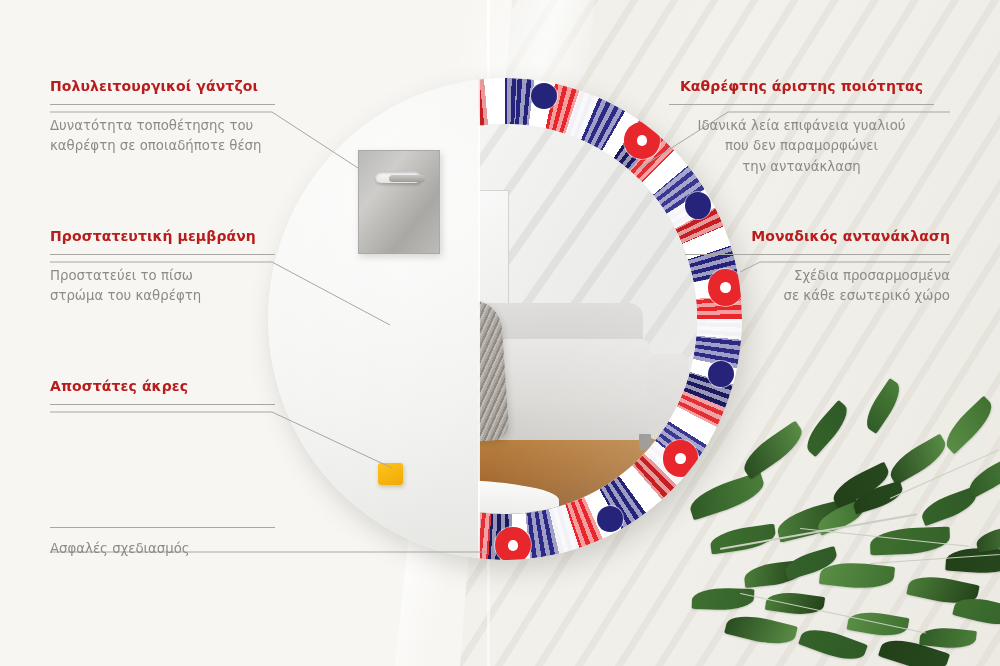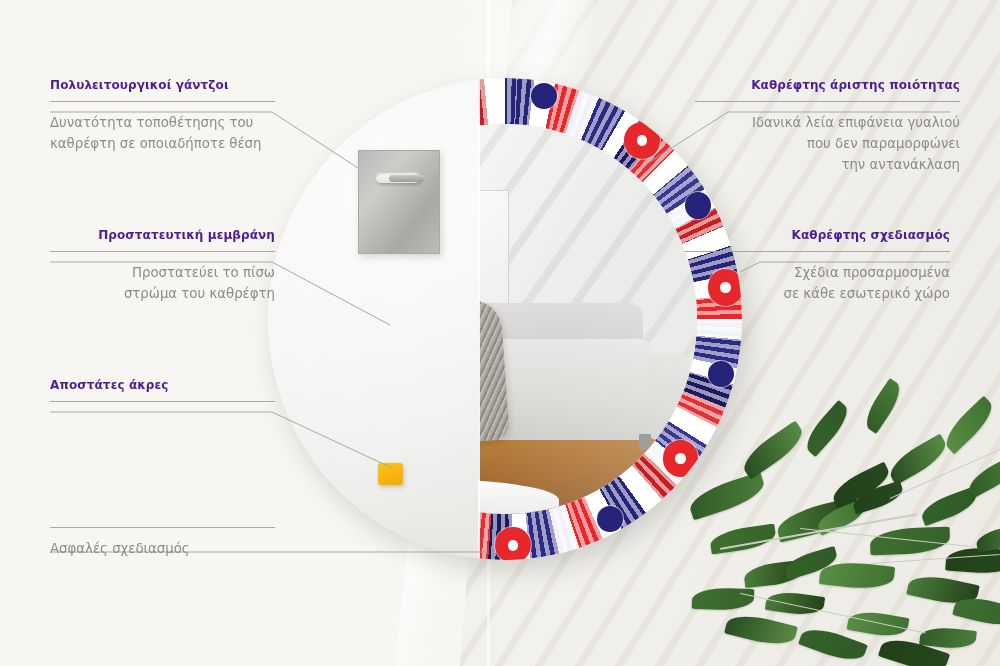--- a/index.html
+++ b/index.html
@@ -179,21 +179,21 @@
   .spacer {
     position:absolute; left:378px; top:463px; width:25px; height:22px;
     background:linear-gradient(155deg,#ffc418,#f0a90a);
     border-radius:3px;
     box-shadow:1px 2px 4px rgba(120,95,10,.3);
   }
 
   
   .callout { position:absolute; }
   .callout h3 {
-    font-size:12px; font-weight:bold; color:#4c1d95;
+    font-size:14px; font-weight:bold; color:#b91c1c;
     letter-spacing:.1px; white-space:nowrap; line-height:1.2;
   }
   .callout .rule { height:1px; background:#a9a7a3; margin:9px 0 11px 0; }
   .callout p {
     font-size:13.3px; color:#8d8b87; line-height:1.55; font-weight:400;
   }
   .left-co { text-align:left; }
   .right-co { text-align:right; }
 
   
@@ -319,41 +319,41 @@
       <path d="M950 262 L760 262 L740 272"></path>
     </g>
   </svg>
 
   <div class="callout left-co" style="left:50px; top:78px; width:225px;">
     <h3>Πολυλειτουργικοί γάντζοι</h3>
     <div class="rule"></div>
     <p>Δυνατότητα τοποθέτησης του<br>καθρέφτη σε οποιαδήποτε θέση</p>
   </div>
 
-  <div class="callout left-co" style="left:50px; top:228px; width:225px;text-align:right;">
+  <div class="callout left-co" style="left:50px; top:228px; width:225px;">
     <h3>Προστατευτική μεμβράνη</h3>
     <div class="rule"></div>
     <p>Προστατεύει το πίσω<br>στρώμα του καθρέφτη</p>
   </div>
 
   <div class="callout left-co" style="left:50px; top:378px; width:225px;">
     <h3>Αποστάτες άκρες</h3>
     <div class="rule"></div>
   </div>
 
   <div class="callout left-co" style="left:50px; top:518px; width:225px;">
     <div class="rule"></div>
     <p>Ασφαλές σχεδιασμός</p>
   </div>
 
-  <div class="callout right-co" style="right:40px; top:78px; width:265px;">
+  <div class="callout right-co" style="right:66px; top:78px; width:265px;text-align:center;">
     <h3>Καθρέφτης άριστης ποιότητας</h3>
     <div class="rule"></div>
     <p>Ιδανικά λεία επιφάνεια γυαλιού<br>που δεν παραμορφώνει<br>την αντανάκλαση</p>
   </div>
 
   <div class="callout right-co" style="right:50px; top:228px; width:265px;">
-    <h3>Καθρέφτης σχεδιασμός</h3>
+    <h3>Μοναδικός αντανάκλαση</h3>
     <div class="rule"></div>
     <p>Σχέδια προσαρμοσμένα<br>σε κάθε εσωτερικό χώρο</p>
   </div>
 
 </div>
 
 </body></html>

